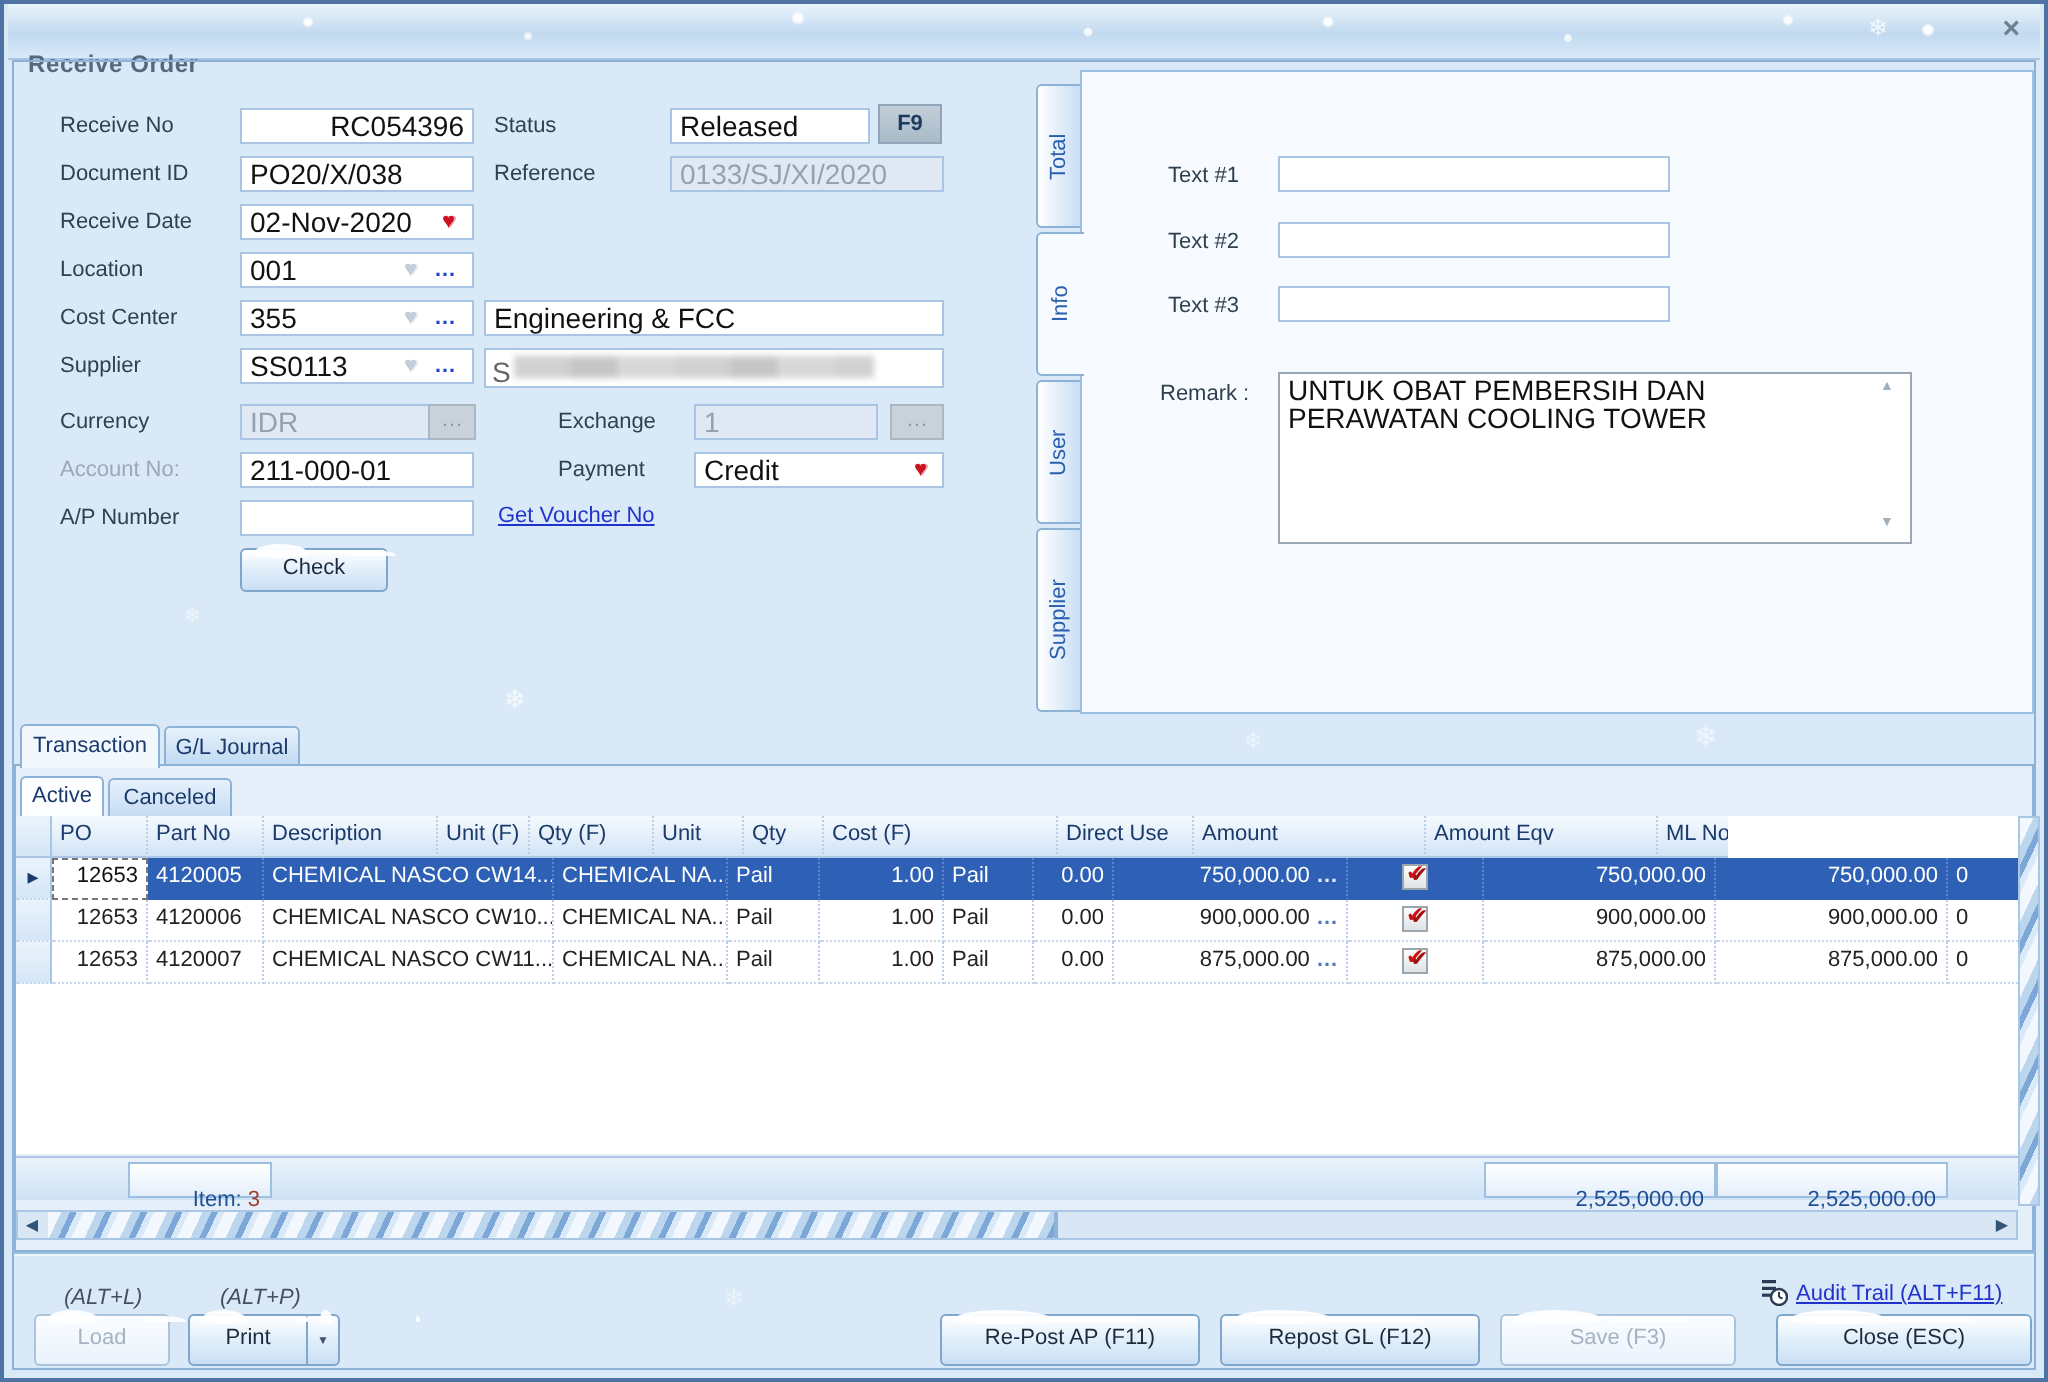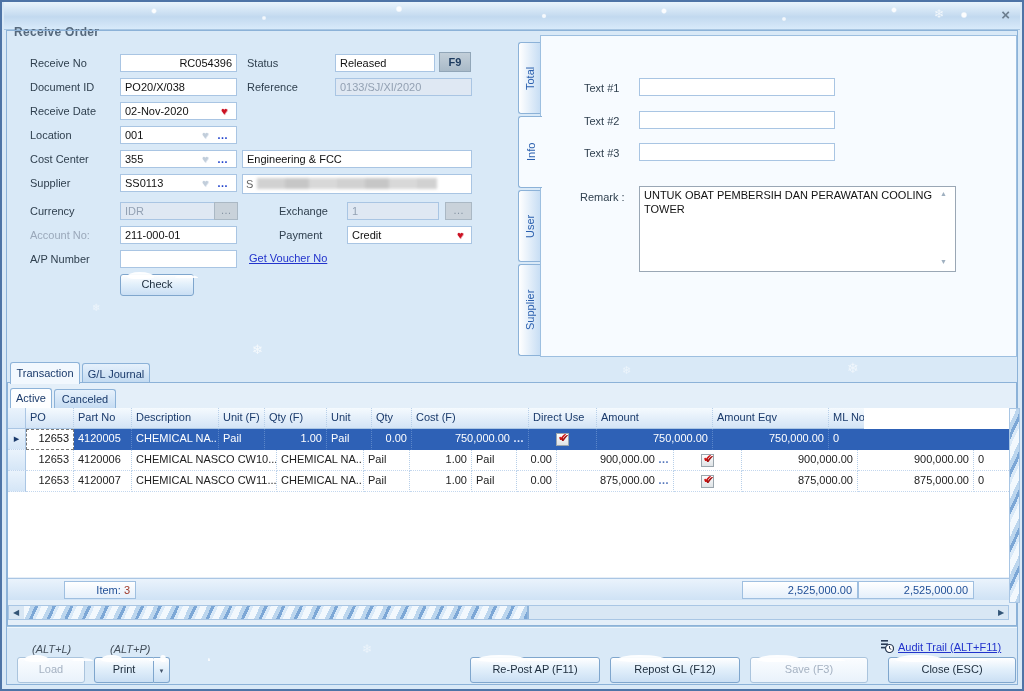--- a/index.html
+++ b/index.html
@@ -24,21 +24,21 @@
     border-bottom:1px solid #a8c6e2;
   }
   .title { position:absolute; left:10px; top:7px; font-size:12px; font-weight:bold; color:#55687c; letter-spacing:.3px;margin-top:16px; }
   .close-x { position:absolute; right:10px; top:5px; font-size:15px; font-weight:bold; color:#6d7f90; cursor:pointer; line-height:16px; }
   .frame { position:absolute; left:4px; top:28px; right:4px; bottom:4px; border:1px solid #8cb2d8; }
 
   .lbl { position:absolute; color:#30404f; white-space:nowrap; }
   .lbl.dim { color:#9aa8ba; }
   input.fld, .fld {
     position:absolute; height:18px; border:1px solid #a9c5e3; background:#fff;
-    font-family:"Liberation Sans",sans-serif; font-size:11px; color:#111; padding:1px 4px; outline:none;
+    font-family:"Liberation Sans",sans-serif; font-size:14px; color:#111; padding:1px 4px; outline:none;
   }
   input.fld:disabled, .fld.dis { background:#dfe8f3; color:#93a1b3; }
   .fld.right { text-align:right; }
   .icon-heart { position:absolute; color:#cc1122; font-size:11px; line-height:11px; text-shadow:1px 0 0 #e8aab0; cursor:pointer; }
   .icon-heart.gray { color:#c2cedb; text-shadow:1px 0 0 #e3eaf2; }
   .icon-dots { position:absolute; color:#2244cc; font-weight:bold; font-size:11px; letter-spacing:1px; cursor:pointer; line-height:10px; }
   .mini-btn {
     position:absolute; border:1px solid #91a6b8; background:linear-gradient(#c3cfd9,#a9bac8);
     color:#1c3a5e; text-align:center; font-size:11px; cursor:pointer;
   }
@@ -97,21 +97,21 @@
   .rowsel .gc { border-right-color:#5b86c9; border-bottom-color:#2e61b6; }
   .rowsel .gc.focus { background:#fff; color:#111; border:1px dashed #777; padding-top:2px; }
   .dots-cell { color:#5577bb; font-weight:bold; }
   .rowsel .dots-cell { color:#dfe9ff; }
   .chk { display:inline-block; width:13px; height:13px; border:1px solid #9aa5ad;
     background:linear-gradient(#fdfdfd,#dfe3e6); position:relative; vertical-align:middle; }
   .chk span { position:absolute; left:1px; top:-3px; color:#cc1111; font-size:11px; text-shadow:2px 1px 0 #a01111; }
   .gempty { height:86px; background:#fff; border-bottom:1px solid #e6eef7; }
   .gfoot { position:relative; height:22px; background:linear-gradient(#eaf3fc,#cfe2f5); border-top:1px solid #aac6e4; }
   .fbox { position:absolute; top:2px; height:18px; border:1px solid #9fbfe0;
-    background:linear-gradient(#ffffff,#e4effb); color:#1f4e96; text-align:right; padding:2px 5px 0 4px; }
+    background:linear-gradient(#ffffff,#e4effb); color:#1f4e96; text-align:right; padding:12px 5px 0 4px; }
 
   
   .stripes { background:repeating-linear-gradient(115deg,#f2f8fd 0 6px,#bcd6ee 6px 10px,#7ca7d6 10px 13px,#d9e9f8 13px 16px); }
   .hscroll { position:absolute; left:6px; top:603px; width:1001px; height:15px;
     background:#d9e7f4; border:1px solid #a9c6e4; }
   .hthumb { position:absolute; left:15px; top:0; width:505px; height:13px; border-right:2px solid #8fb4da; }
   .sbtn { position:absolute; top:0; width:14px; height:13px; color:#335577; font-size:8px; text-align:center; line-height:13px; cursor:pointer; }
   .vscroll { position:absolute; left:1007px; top:406px; width:11px; height:195px; border:1px solid #a9c6e4; }
 
   .snow { position:absolute; color:#ffffff; opacity:.75; pointer-events:none; }
@@ -244,20 +244,21 @@
       <div class="gc" style="width:68px">Direct Use</div>
       <div class="gc" style="width:116px">Amount</div>
       <div class="gc" style="width:116px">Amount Eqv</div>
       <div class="gc" style="width:35px;border-right:none">ML No.</div>
     </div>
 
     <div class="grow rowsel">
       <div class="gsel">▸</div>
       <div class="gc num focus" style="width:48px">12653</div>
       <div class="gc" style="width:58px">4120005</div>
+      <div class="gc" style="width:145px">CHEMICAL NASCO CW14...</div>
       <div class="gc" style="width:87px">CHEMICAL NA...</div>
       <div class="gc" style="width:46px">Pail</div>
       <div class="gc num" style="width:62px">1.00</div>
       <div class="gc" style="width:45px">Pail</div>
       <div class="gc num" style="width:40px">0.00</div>
       <div class="gc num" style="width:117px"><span>750,000.00</span> <span class="dots-cell">…</span></div>
       <div class="gc" style="width:68px;text-align:center"><span class="chk"><span>✔</span></span></div>
       <div class="gc num" style="width:116px">750,000.00</div>
       <div class="gc num" style="width:116px">750,000.00</div>
       <div class="gc" style="width:35px;border-right:none">0</div>

